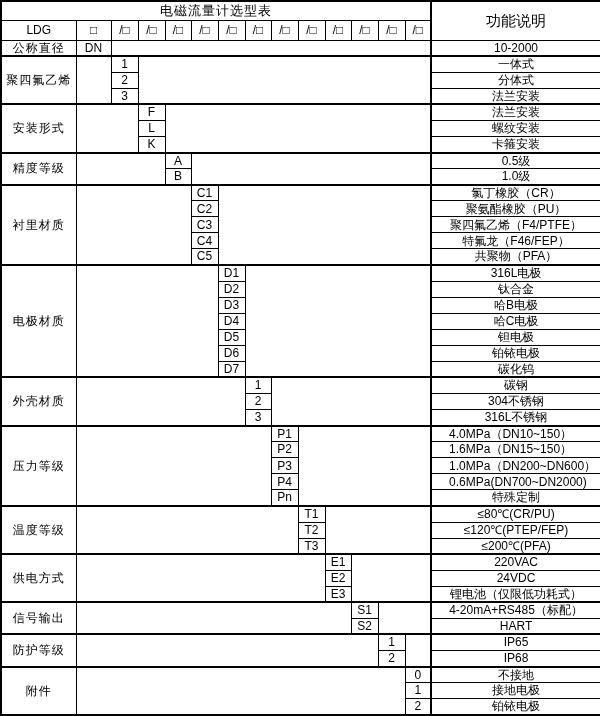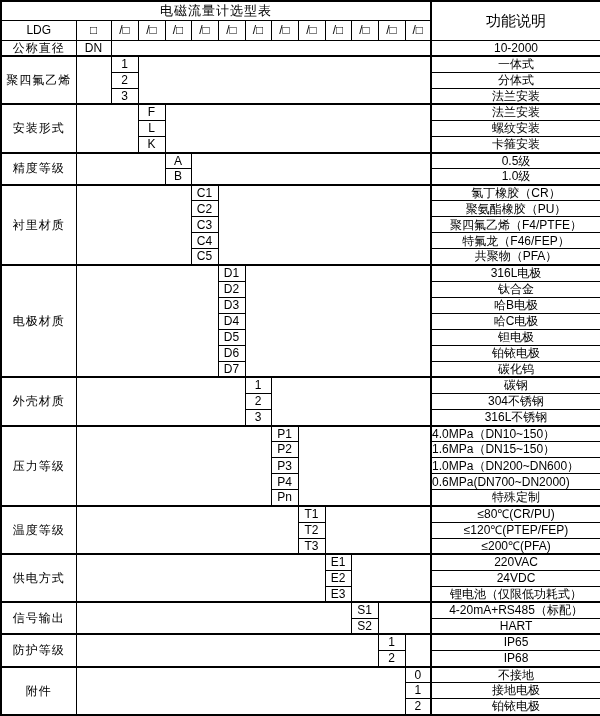--- a/index.html
+++ b/index.html
@@ -14,21 +14,21 @@
   td{
     border:1px solid #000000;
     text-align:center;vertical-align:middle;
     font-size:12px;line-height:1.05;
     padding:0;overflow:hidden;white-space:nowrap;
   }
   .title{font-size:13px;letter-spacing:1px;}
   .fnh{font-size:15px;}
   .bt{border-top:2px solid #000000;}           
   .fn{border-left:2px solid #000000;}          
-  .ta-l{text-align:left;padding-left:0;}
+  .ta-l{text-align:left;padding-left:17px;}
   .lbl{letter-spacing:1px;}
   tr{height:16px;}
   tr.r-title{height:19px;}
   tr.r-model{height:20px;}
 </style>
 </head>
 <body>
 
 <table class="sel">
   <colgroup>

